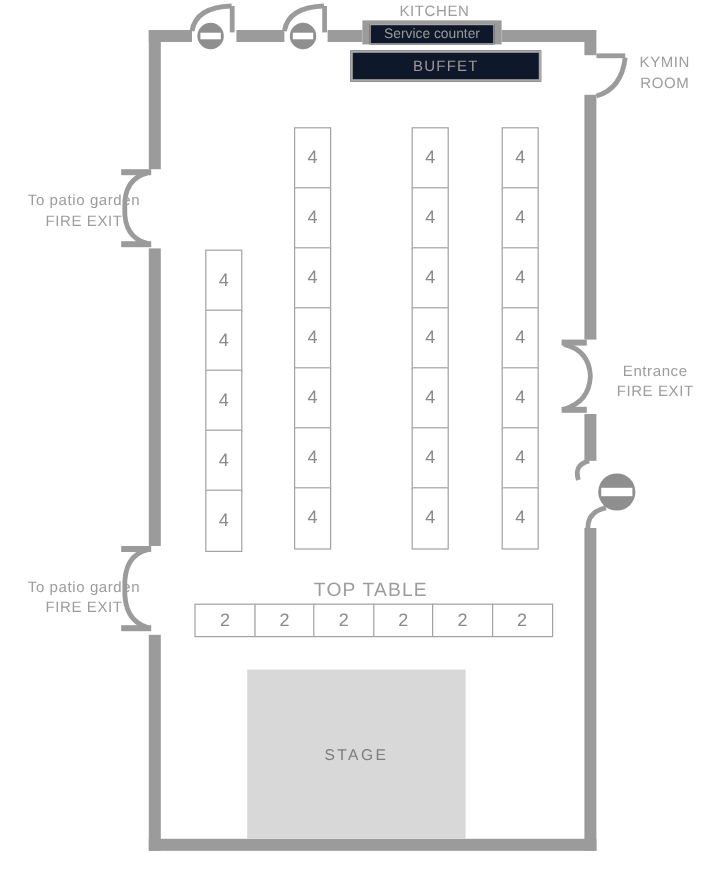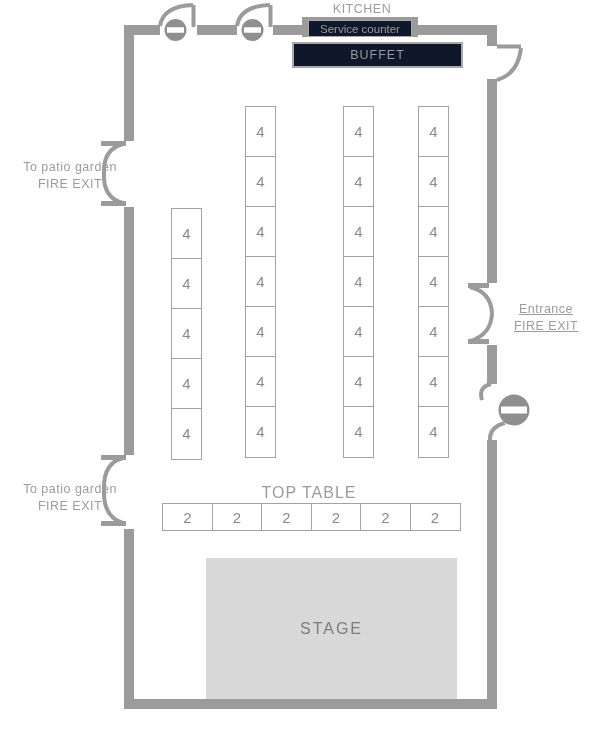--- a/index.html
+++ b/index.html
@@ -22,26 +22,26 @@
   }
   .box{
     position:absolute;z-index:3;
     background:#0f172a;
     border:1.5px solid #a8a8a8;
     color:#9a9a9a;
     display:flex;align-items:center;justify-content:center;
     box-sizing:border-box;
   }
   #service-counter-box{left:308px;top:20px;width:104px;height:17px;font-size:11.5px;z-index:4;}
-  #buffet-box{left:292px;top:42px;width:171px;height:26px;font-size:12.5px;letter-spacing:1px;border-width:2px;}
+  #buffet-box{left:292px;top:42px;width:159px;height:26px;font-size:12.5px;letter-spacing:1px;border-width:2px;}
   #stage{
-    position:absolute;left:206px;top:558px;width:251px;height:141px;z-index:2;
+    position:absolute;left:206px;top:558px;width:182px;height:141px;z-index:2;
     background:#d8d8d8;color:#7c7c7c;
     display:flex;align-items:center;justify-content:center;
-    font-size:16px;letter-spacing:2px;
+    font-size:13px;letter-spacing:2px;
   }
   .tcol{position:absolute;z-index:3;}
   .tcell{
     box-sizing:border-box;
     width:31px;height:51.5px;
     margin-top:-1.5px;
     background:#ffffff;
     border:1.5px solid #a2a2a2;
     display:flex;align-items:center;justify-content:center;
     font-size:15px;color:#8a8a8a;
@@ -56,21 +56,21 @@
     display:flex;flex-direction:row;
   }
   #top-table-row .tcell{
     width:51px;height:28px;margin-top:0;margin-left:-1.5px;
   }
   #top-table-row .tcell:first-child{margin-left:0;}
   #kitchen-label{left:312px;top:1px;width:100px;}
   #kymin-label{left:519px;top:44px;width:70px;}
   #patio-exit-top-label{left:19px;top:159px;width:102px;}
   #patio-exit-bottom-label{left:19px;top:481px;width:102px;}
-  #entrance-label{left:496px;top:301px;width:100px;text-decoration:underline;}
+  #entrance-label{left:496px;top:301px;width:100px;}
   #top-table-label{left:259px;top:484px;width:100px;font-size:16px;letter-spacing:1px;}
 </style>
 </head>
 <body>
 
 <div id="plan">
 
   <svg id="walls" width="600" height="743" viewBox="0 0 600 743">
 
     <g fill="#9b9b9b" stroke="none">
@@ -115,20 +115,24 @@
       <line x1="167" y1="30" x2="184" y2="30" stroke="#ffffff" stroke-width="5.5"></line>
       <circle cx="252.5" cy="30" r="11" fill="#8f8f8f"></circle>
       <line x1="244" y1="30" x2="261" y2="30" stroke="#ffffff" stroke-width="5.5"></line>
       <circle cx="514" cy="410" r="15.5" fill="#8f8f8f"></circle>
       <line x1="501" y1="410" x2="527" y2="410" stroke="#ffffff" stroke-width="7"></line>
     </g>
   </svg>
 
   <div class="lbl" id="kitchen-label">KITCHEN</div>
 
+  <div class="lbl" id="kymin-label">
+    <div>KYMIN</div>
+    <div>ROOM</div>
+  </div>
 
   <div class="lbl" id="patio-exit-top-label">
     <div>To patio garden</div>
     <div>FIRE EXIT</div>
   </div>
 
   <div class="lbl" id="patio-exit-bottom-label">
     <div>To patio garden</div>
     <div>FIRE EXIT</div>
   </div>

